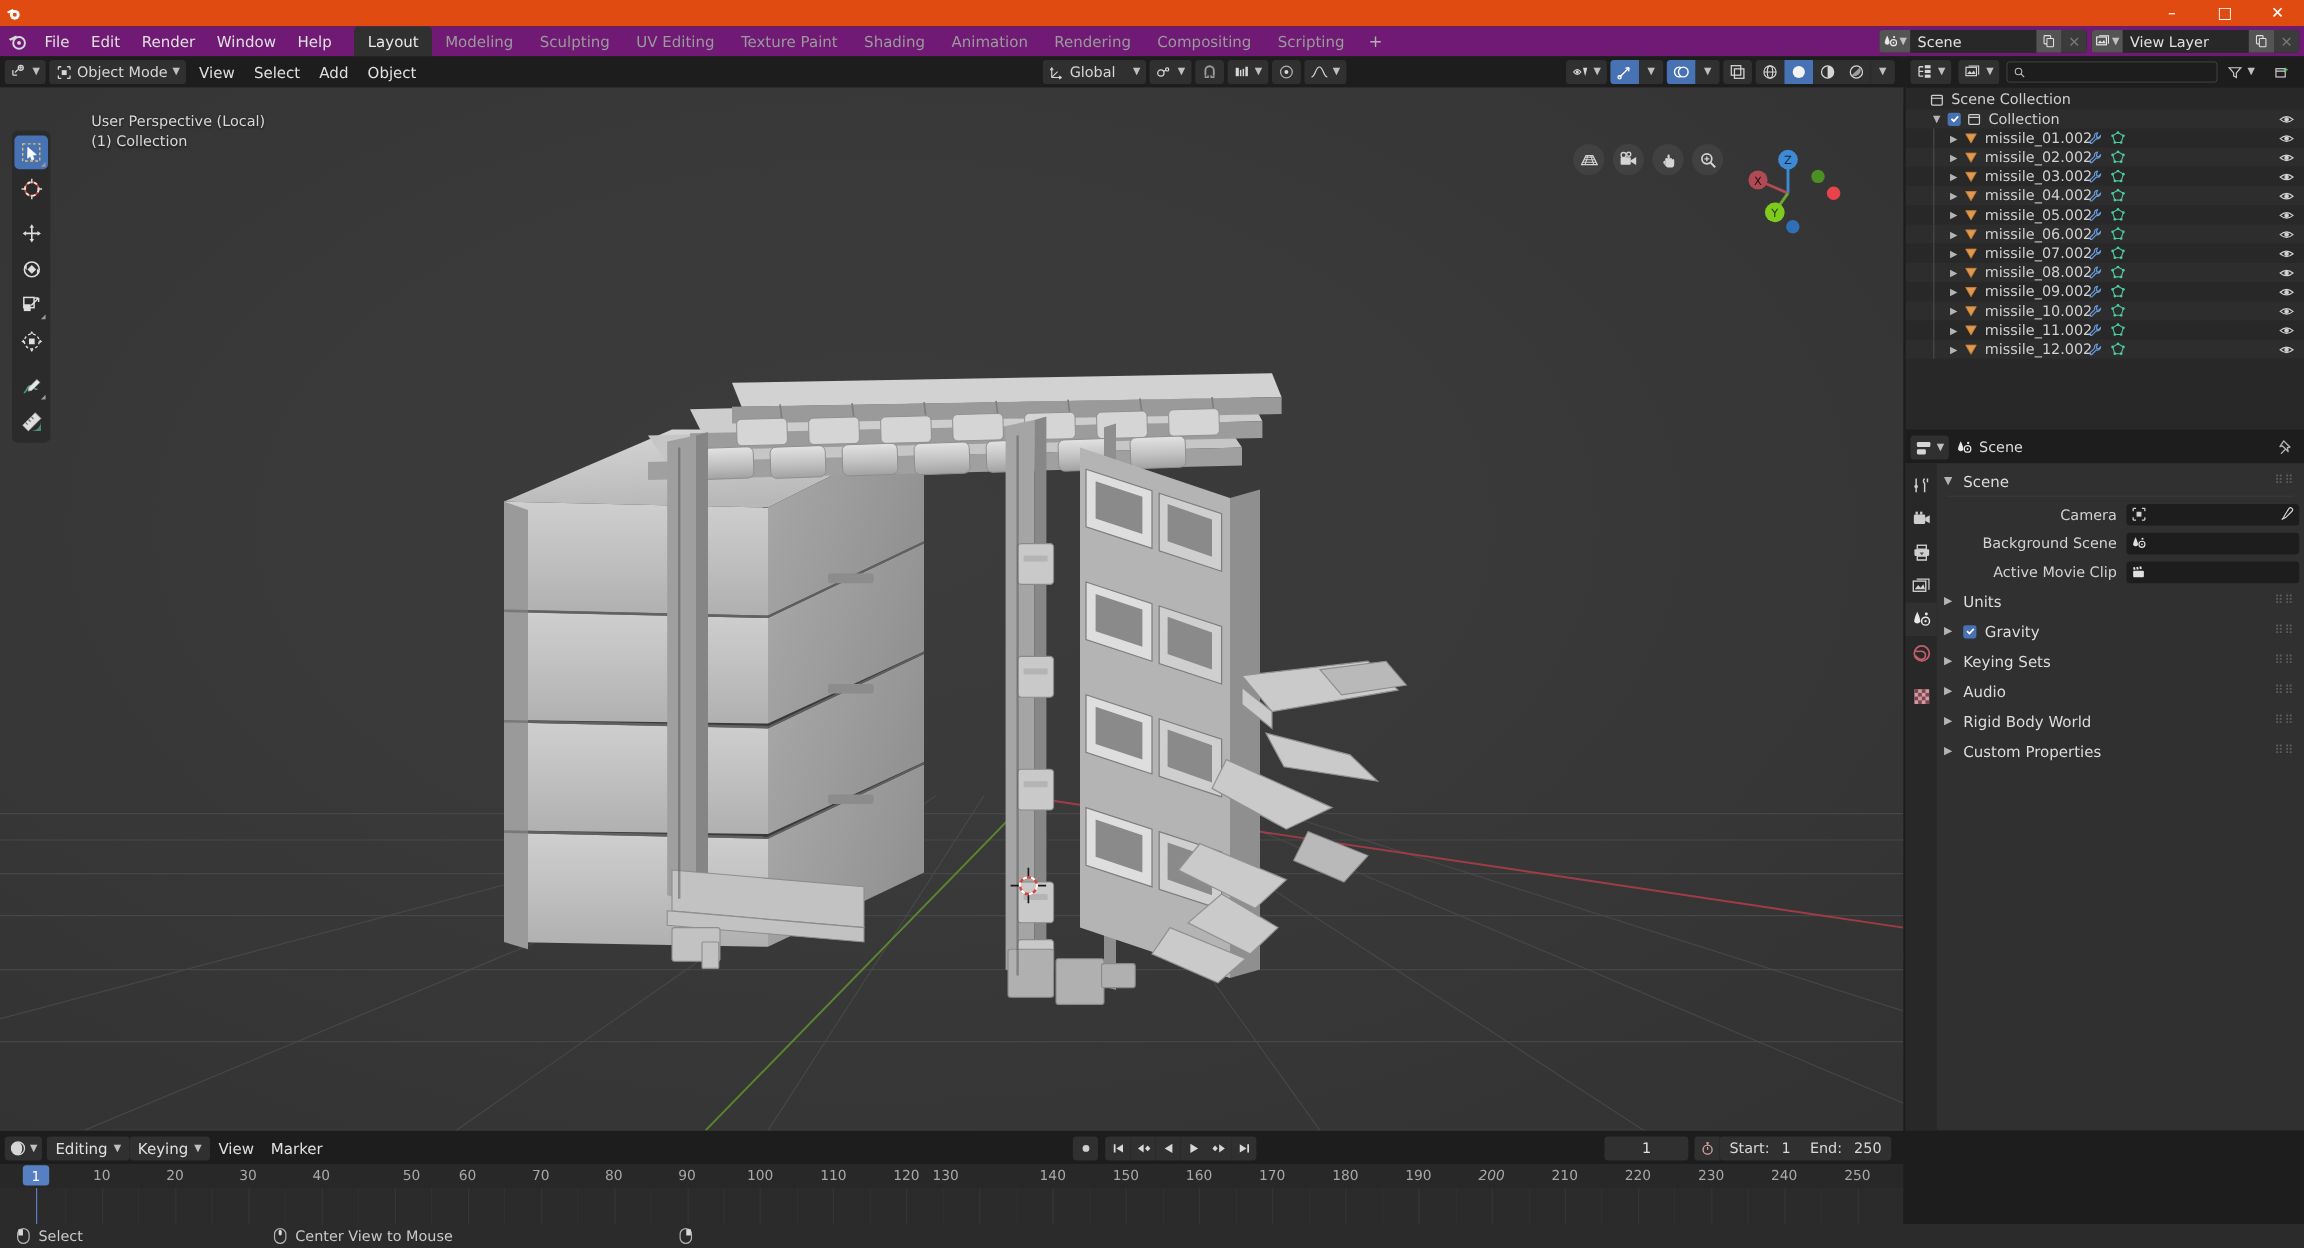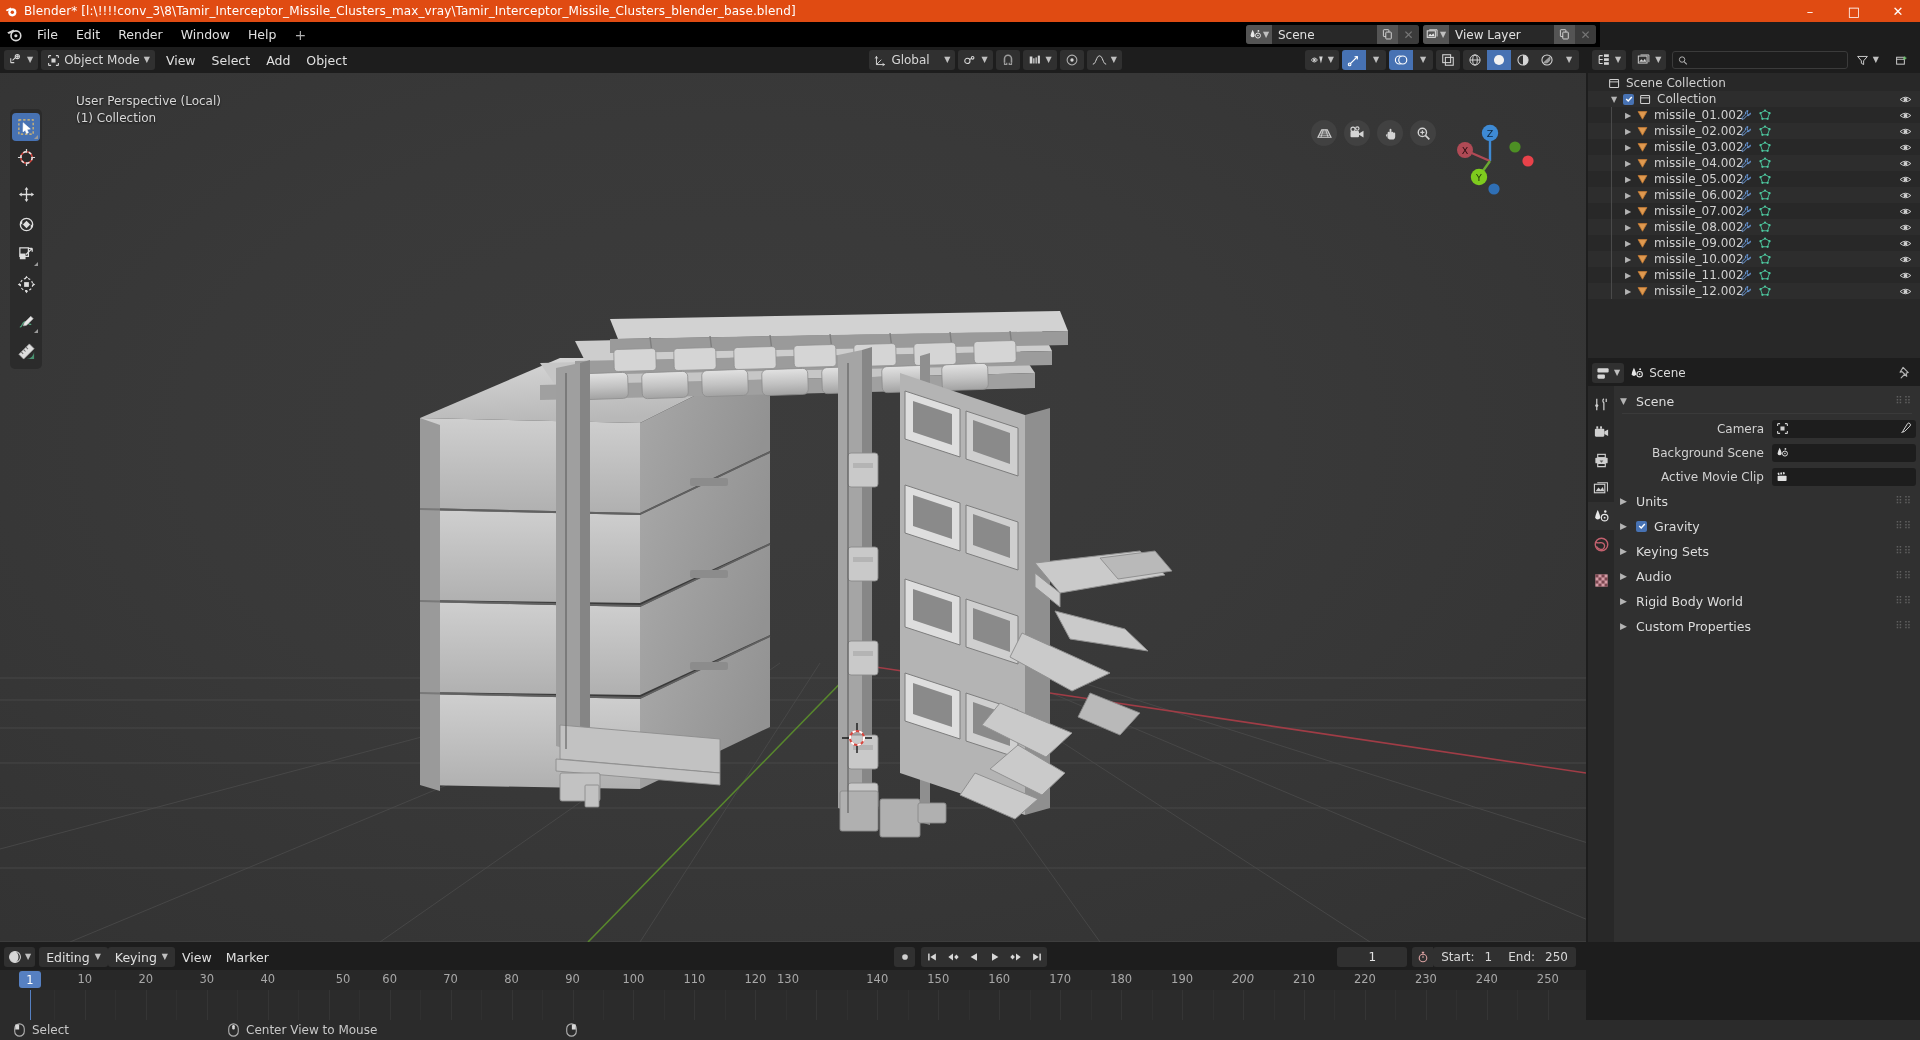--- a/index.html
+++ b/index.html
@@ -21,22 +21,22 @@
     display: flex; align-items: center;
     font-size: 12px; color: #ffffff;
   }
   .titlebar .tb-icon { width:22px; height:22px; display:flex; align-items:center; justify-content:center; }
   .titlebar .tb-title { padding-left:2px; letter-spacing:0.1px; white-space:nowrap; }
   .tb-win-btns { position:absolute; right:0; top:0; height:22px; display:flex; }
   .tb-win-btns .b { width:44px; height:22px; display:flex; align-items:center; justify-content:center; color:#fff; font-size:13px; }
 
   
   .topbar {
-    position:absolute; left:0; top:22px; width:1600px; height:25px;
-    background:#000000; display:flex; align-items:center;
+    position:absolute; left:0; top:22px; width:1920px; height:25px;
+    background:#701a75; display:flex; align-items:center;
   }
   .blender-logo { width:28px; height:25px; display:flex; align-items:center; justify-content:center; }
   .menu-item {
     height:19px; padding:0 9px; display:flex; align-items:center;
     font-size:12.5px; color:#e0e0e0; border-radius:3px; white-space:nowrap;
   }
   .ws-tabs { display:flex; align-items:flex-end; height:25px; margin-left:10px; }
   .ws-tab {
     height:25px; padding:0 11px; display:flex; align-items:center;
     font-size:12.5px; color:#9a9a9a; white-space:nowrap;
@@ -209,21 +209,20 @@
 <div id="app">
 
   <div class="titlebar">
     <div class="tb-icon">
       <svg width="13" height="13" viewBox="0 0 16 16">
         <circle cx="9" cy="9" r="5" fill="#ffffff"></circle>
         <circle cx="9" cy="9" r="2.1" fill="#e04b12"></circle>
         <path d="M1 6 L7 3.2 L8.2 5.2 L2.4 7.6 Z" fill="#ffffff"></path>
       </svg>
     </div>
-    <div class="tb-title">Blender* [l:\!!!!conv_3\8\Tamir_Interceptor_Missile_Clusters_max_vray\Tamir_Interceptor_Missile_Clusters_blender_base.blend]</div>
     <div class="tb-win-btns">
       <div class="b">–</div>
       <div class="b">□</div>
       <div class="b close">✕</div>
     </div>
   </div>
 
   <div class="topbar">
     <div class="blender-logo">
       <svg width="17" height="17" viewBox="0 0 16 16">
@@ -231,20 +230,32 @@
         <circle cx="9.3" cy="9.2" r="1.5" fill="#d8d8d8"></circle>
         <path d="M1.2 6.2 L7 3.4 L8 5.1 L2.6 7.5 Z" fill="#d8d8d8"></path>
       </svg>
     </div>
     <div id="menus" style="display:flex;align-items:center;">
         <div class="menu-item">File</div>
         <div class="menu-item">Edit</div>
         <div class="menu-item">Render</div>
         <div class="menu-item">Window</div>
         <div class="menu-item">Help</div>
+      </div>
+    <div class="ws-tabs" id="ws-tabs">
+        <div class="ws-tab active">Layout</div>
+        <div class="ws-tab">Modeling</div>
+        <div class="ws-tab">Sculpting</div>
+        <div class="ws-tab">UV Editing</div>
+        <div class="ws-tab">Texture Paint</div>
+        <div class="ws-tab">Shading</div>
+        <div class="ws-tab">Animation</div>
+        <div class="ws-tab">Rendering</div>
+        <div class="ws-tab">Compositing</div>
+        <div class="ws-tab">Scripting</div>
       </div>
     <div class="ws-add">+</div>
 
     <div class="topbar-right">
       <div class="scene-field">
         <div class="sf-ic">
           <svg width="13" height="13" viewBox="0 0 16 16">
             <path d="M4.5 2 C4.5 2 2 7 2 9.5 A2.6 2.6 0 0 0 7 9.5 C7 7 4.5 2 4.5 2Z" fill="#e8e8e8"></path>
             <circle cx="11" cy="9.3" r="3.1" fill="none" stroke="#e8e8e8" stroke-width="1.2"></circle>
             <circle cx="11" cy="9.3" r="0.9" fill="#e8e8e8"></circle>

